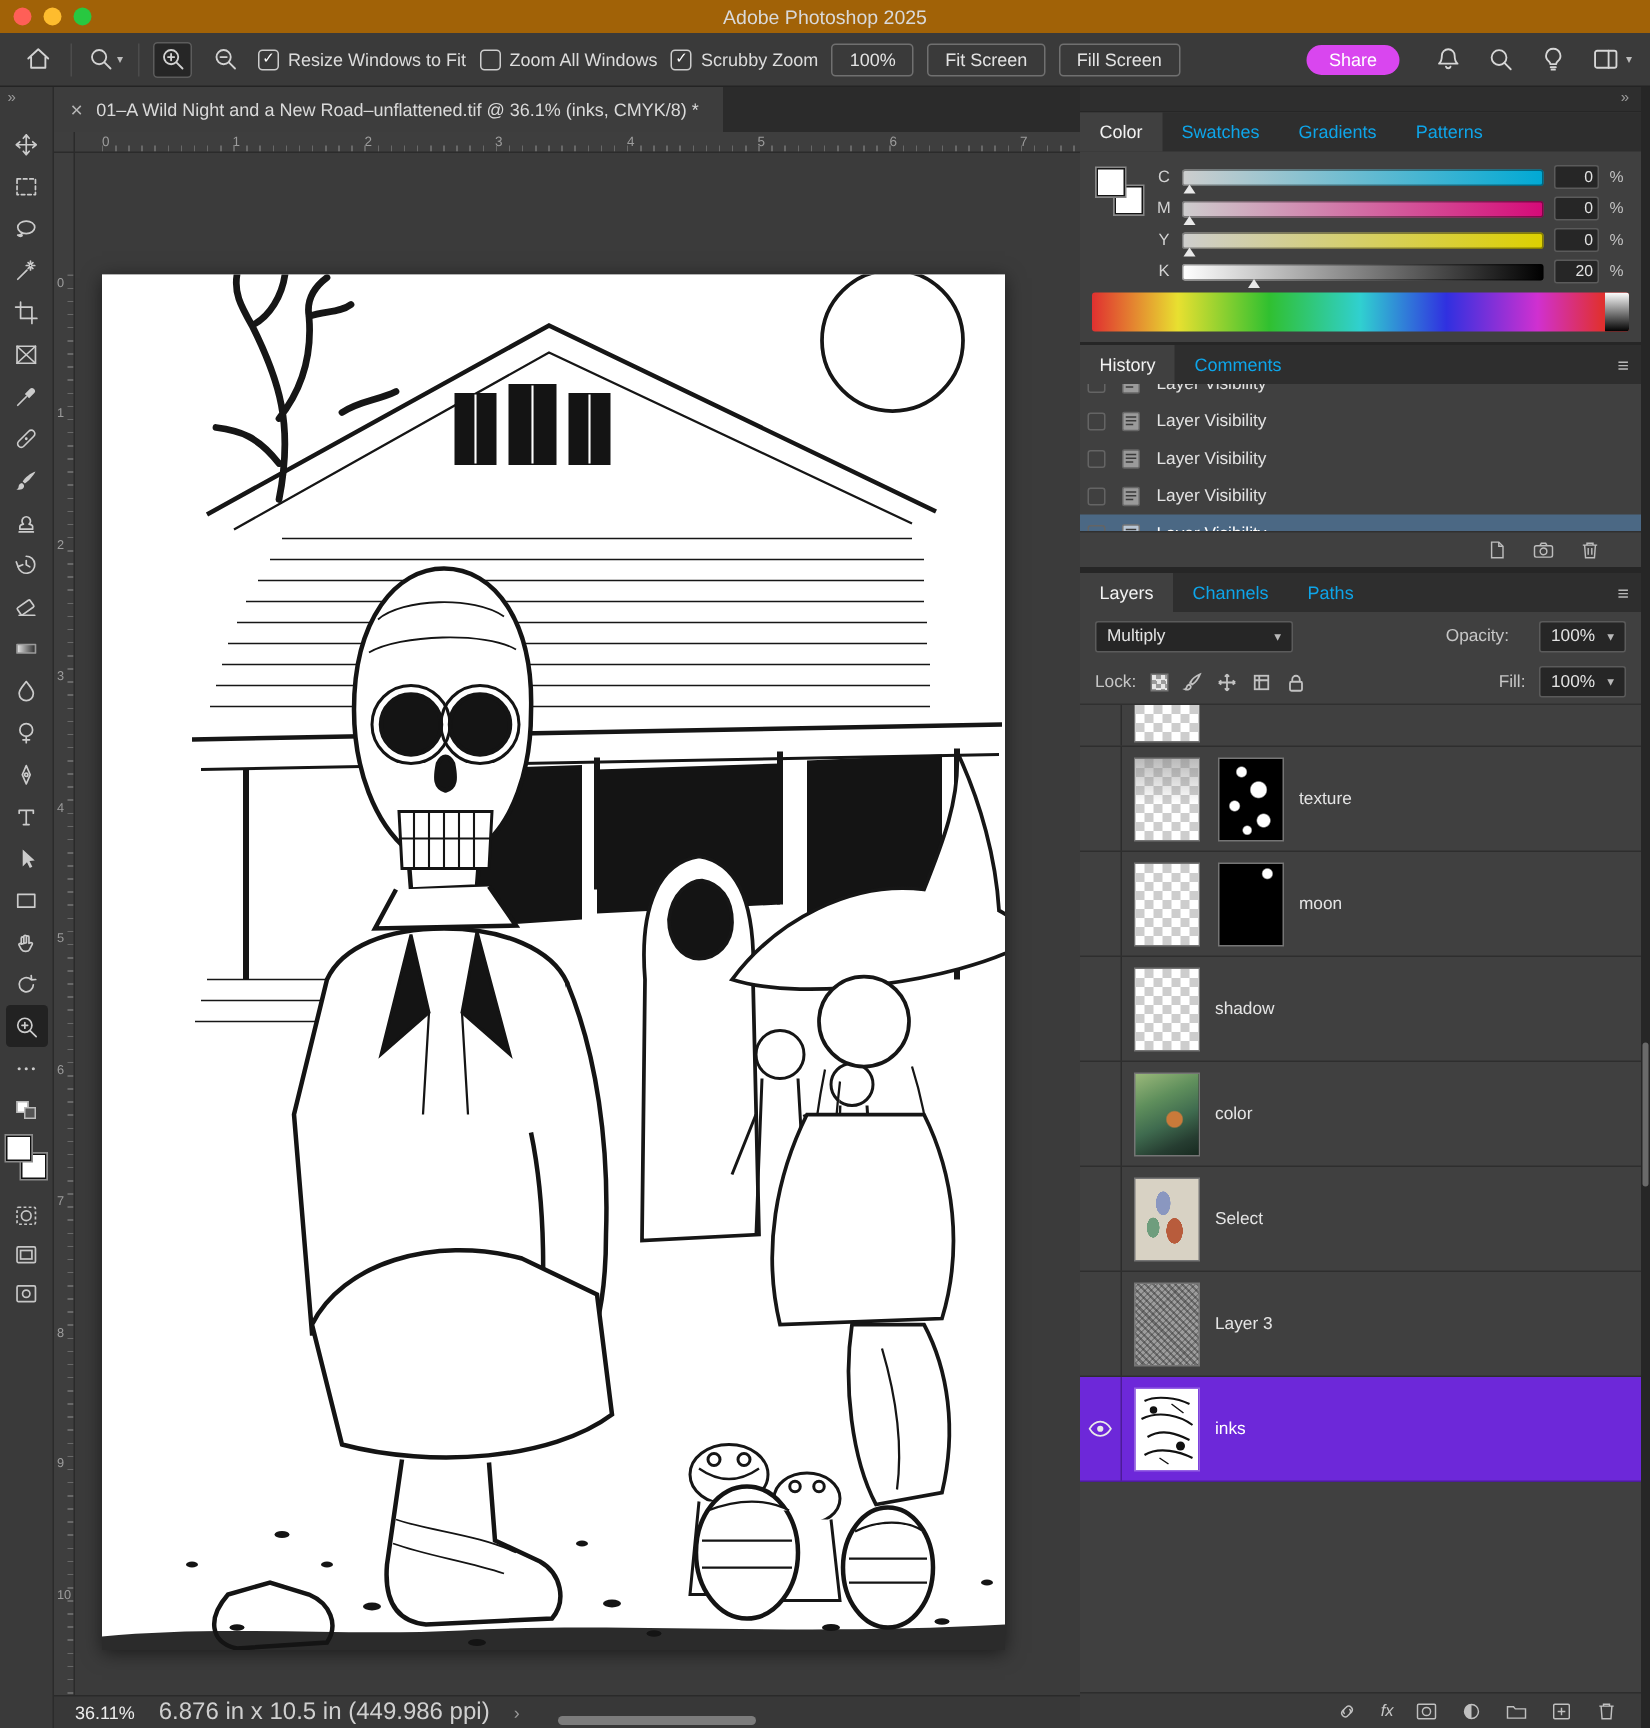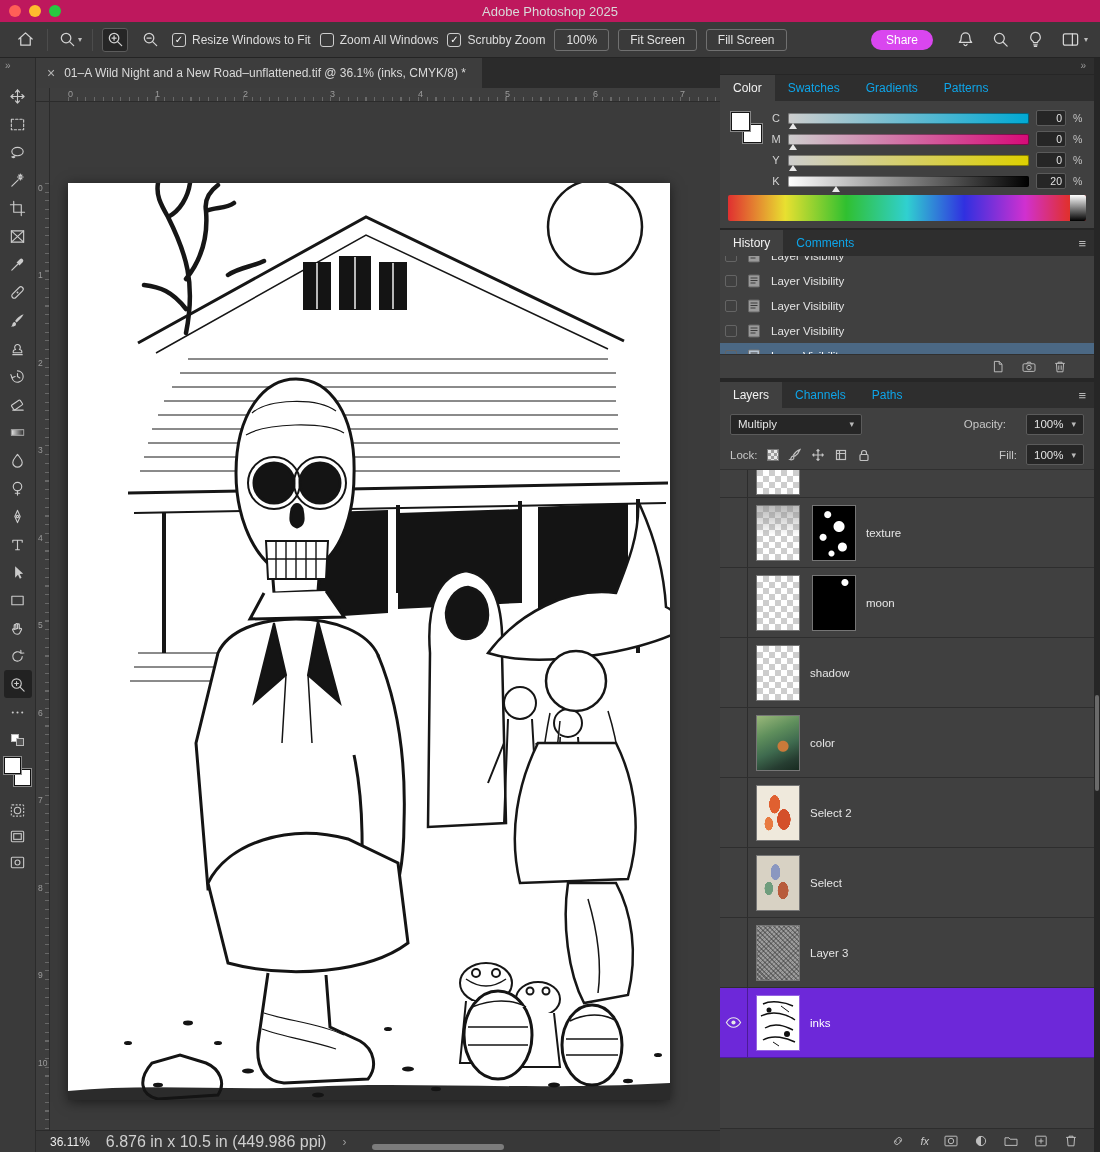--- a/index.html
+++ b/index.html
@@ -2,21 +2,21 @@
 <html><head>
 <meta charset="utf-8">
 <style>
 *{margin:0;padding:0;box-sizing:border-box}
 html,body{width:1100px;height:1152px;overflow:hidden;background:#262626;
   font-family:"Liberation Sans","DejaVu Sans",sans-serif}
 #app{position:relative;width:1100px;height:1152px;background:#3a3a3a;overflow:hidden;font-size:12px;color:#d8d8d8}
 button{font-family:inherit;background:none;border:none;color:inherit;cursor:default}
 
 
-#titlebar{position:absolute;top:0;left:0;right:0;height:22px;background:#be185d;display:flex;align-items:center;justify-content:center}
+#titlebar{position:absolute;top:0;left:0;right:0;height:22px;background:#a16207;display:flex;align-items:center;justify-content:center}
 #traffic{position:absolute;left:9px;top:5px;display:flex;gap:8px}
 #traffic span{width:12px;height:12px;border-radius:50%}
 .tl-red{background:#ff5f57}.tl-yellow{background:#febc2e}.tl-green{background:#28c840}
 #title-text{font-size:13px;color:#d9d9d9}
 
 
 #optionsbar{position:absolute;top:22px;left:0;right:0;height:36px;background:#3a3a3a;border-bottom:1px solid #242424;display:flex;align-items:center;gap:9px;padding:0 12px}
 .osep{width:1px;height:22px;background:#4c4c4c}
 .oicon{width:26px;height:24px;display:flex;align-items:center;justify-content:center;position:relative}
 .oicon svg{width:19px;height:19px;stroke:#d2d2d2;fill:none;stroke-width:1.3;stroke-linecap:round;stroke-linejoin:round}
@@ -739,25 +739,20 @@
           <span class="lthumb checker"></span>
           <span class="lname">shadow</span>
         </div>
         <div class="lrow">
           <span class="vis"></span>
           <span class="lthumb thumb-color"></span>
           <span class="lname">color</span>
         </div>
         <div class="lrow">
           <span class="vis"></span>
-          <span class="lthumb thumb-select2"></span>
-          <span class="lname">Select 2</span>
-        </div>
-        <div class="lrow">
-          <span class="vis"></span>
           <span class="lthumb thumb-select"></span>
           <span class="lname">Select</span>
         </div>
         <div class="lrow">
           <span class="vis"></span>
           <span class="lthumb thumb-layer3"></span>
           <span class="lname">Layer 3</span>
         </div>
         <div class="lrow selected">
           <span class="vis">

